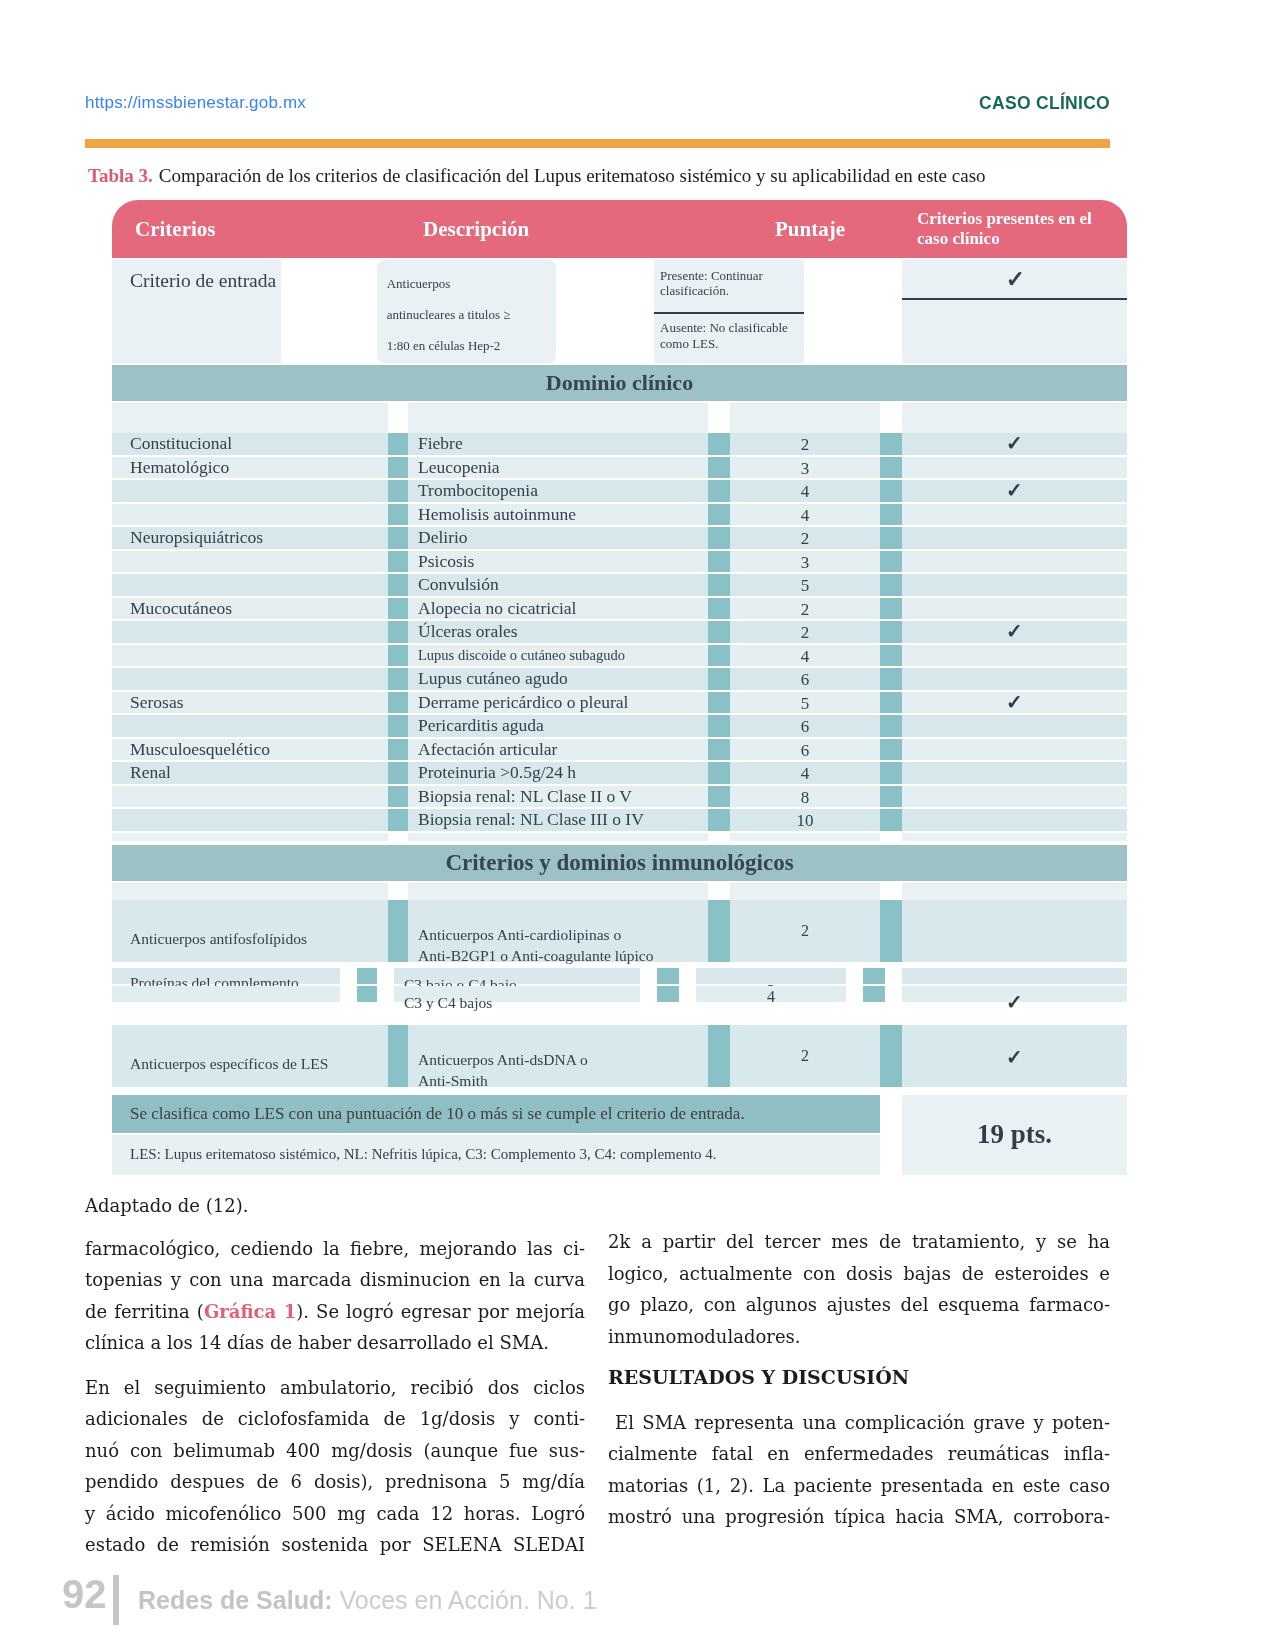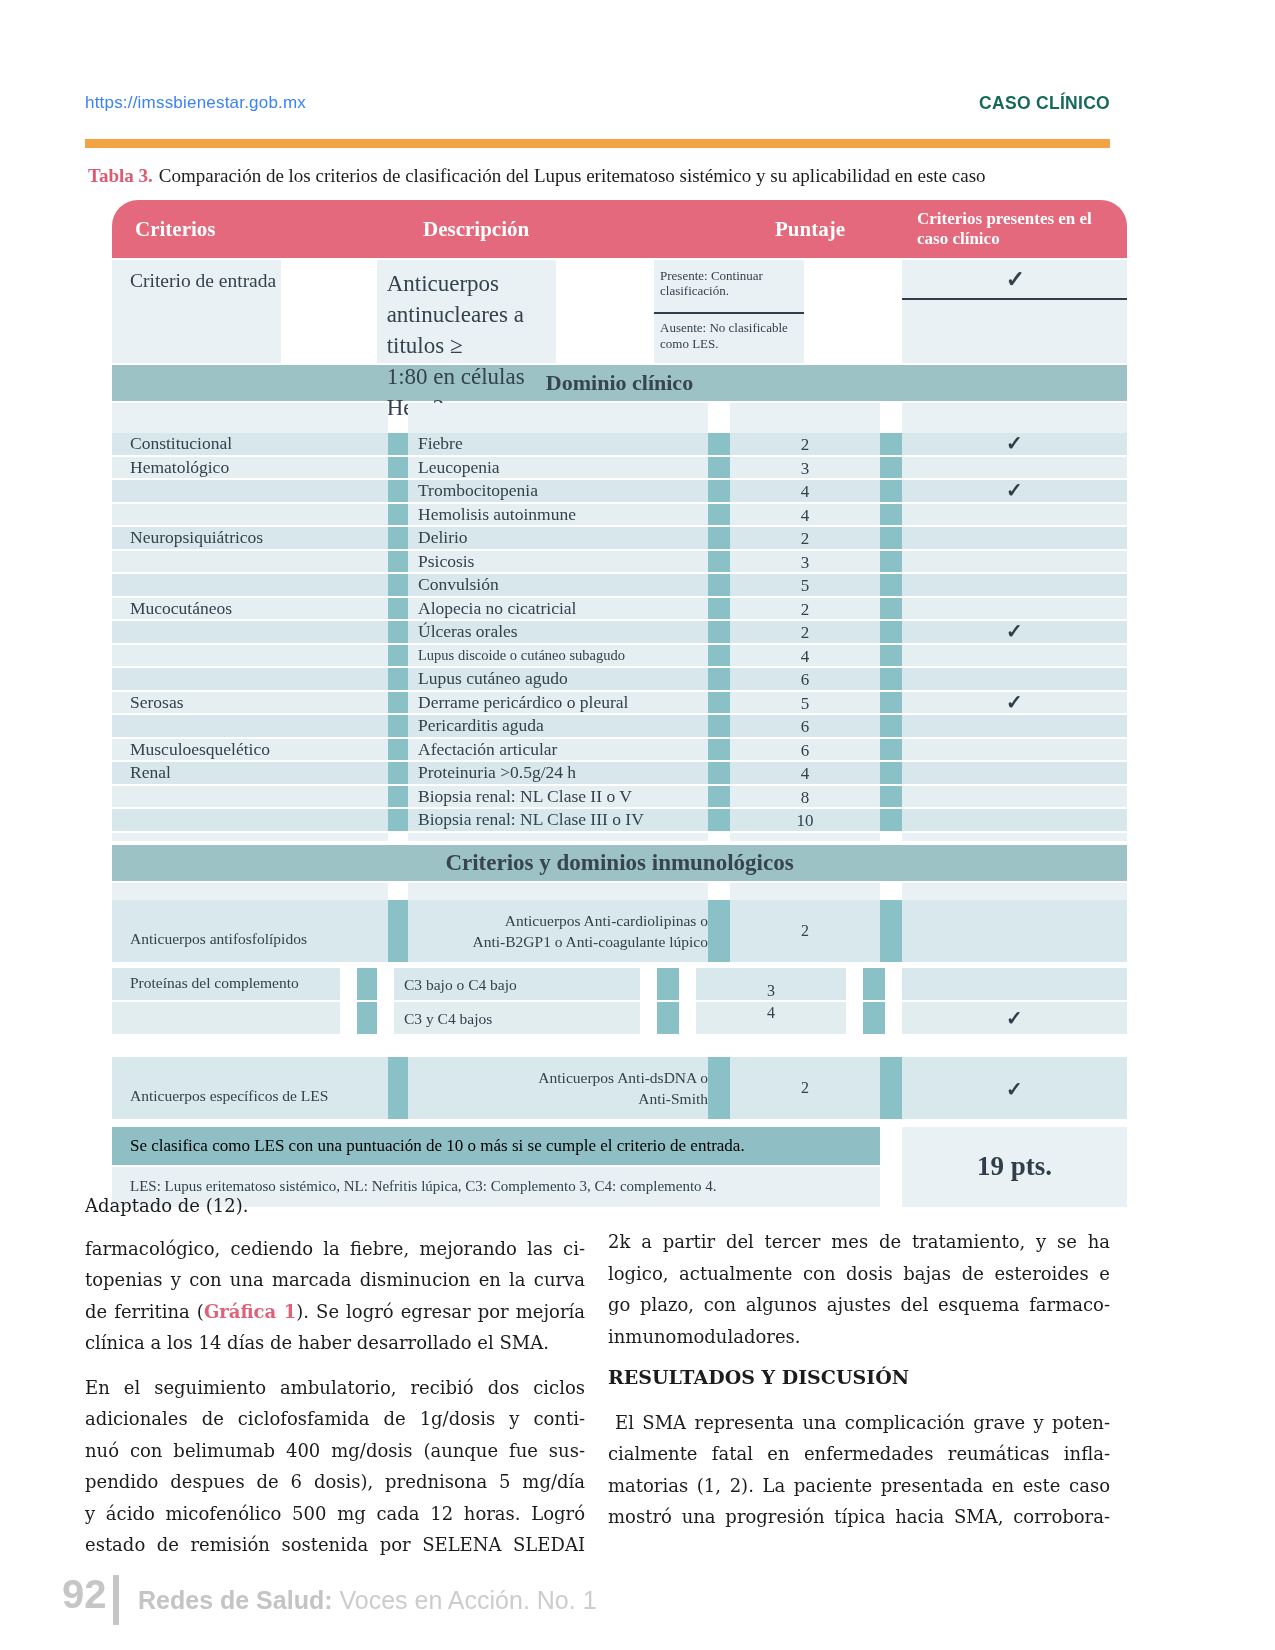--- a/index.html
+++ b/index.html
@@ -22,21 +22,21 @@
   .g2{width:22px;flex:none;}
   .c2{width:300px;box-sizing:border-box;padding-left:10px;}
   .c3{width:150px;flex:none;text-align:center;}
   .c4{width:225px;flex:none;text-align:center;}
   .thead{height:58px;background:#e5697d;border-radius:26px 26px 0 0;color:#fff;align-items:center;justify-content:center;}
   .thead .hc{font-weight:bold;font-size:21px;}
   .thead .c4h{font-weight:bold;font-size:17px;line-height:20px;width:205px;padding-left:10px;text-align:left;}
   .entry .cell{background:#eaf1f4;}
   .entry{height:103px;margin-top:2px;gap:38px;}
   .entry .c1{font-size:19.5px;padding-top:10px;}
-  .entry .c2{font-size:23px;padding-top:8px;line-height:31px;}
+  .entry .c2{font-size:13px;padding-top:8px;line-height:31px;border-radius:7px;}
   .halfbox{height:54px;box-sizing:border-box;border-bottom:2px solid #2f3e4a;
            font-size:13px;line-height:15px;text-align:left;padding:8px 4px 0 6px;}
   .halfbot{height:47px;font-size:13px;text-align:left;padding:6px 4px 0 6px;}
   .entry .chk{font-size:23px;font-weight:bold;padding-top:12px;height:40px;}
   .band{height:36px;margin-top:2px;background:#9dc2c5;display:flex;align-items:center;justify-content:center;
         font-weight:bold;color:#36454e;}
   .band.b1{font-size:22px;}
   .band.b2{font-size:23px;margin-top:4px;}
   .blank .cell{background:#eaf1f4;}
   .crow{display:flex;margin-bottom:2px;height:21.5px;}
@@ -49,37 +49,37 @@
   .m{background:#8ac1c7;}
   .small-desc .c2{font-size:14.5px;line-height:21.5px;}
   .irow .cell{background:#d9e8ec;}
   .irow{margin-bottom:2px;}
   .irow .c1{font-size:15.5px;}
   .irow .c2{font-size:15.5px;line-height:21px;}
   .irow .c3{font-size:16px;}
   .irow.lite .cell{background:#e2edf0;}
   .rA,.rD{height:62px;}
   .rA .c1,.rD .c1{padding-top:30px;}
-  .rA .c2,.rD .c2{padding-top:10px;text-align:right;}
+  .rA .c2,.rD .c2{padding-top:24px;}
   .rA .c3,.rD .c3{padding-top:22px;}
   .rA .c4,.rD .c4{padding-top:20px;}
-  .rB,.rC{height:32px;gap:17px;}
+  .rB,.rC{height:16px;gap:17px;}
   .rB .c1,.rC .c1{padding-top:6px;}
   .rB .c2,.rC .c2{padding-top:6px;}
   .rB .c3{padding-top:14px;}
   .rC .c3{padding-top:2px;}
   .rC .c4{padding-top:4px;}
   .rA{margin-bottom:6px;}
   .rB{margin-bottom:2px;}
   .rC{margin-bottom:23px;}
   .rD{margin-bottom:8px;}
   .tfoot{display:flex;}
   .tfl{width:768px;flex:none;}
   .fband{height:38px;background:#8fbfc4;display:flex;align-items:center;padding-left:18px;
-         box-sizing:border-box;font-size:17px;color:#000000;margin-bottom:2px;}
+         box-sizing:border-box;font-size:17px;color:#404040;margin-bottom:2px;}
   .fabbr{height:40px;background:#e8f0f3;display:flex;align-items:center;padding-left:18px;
          box-sizing:border-box;font-size:15px;color:#33424c;}
   .ptscell{width:225px;flex:none;margin-left:22px;background:#eaf1f4;display:flex;
            align-items:center;justify-content:center;font-size:27px;font-weight:bold;color:#2f3e4a;}
   
   .bodytext{font-family:"DejaVu Serif",serif;font-size:18px;line-height:31.5px;color:#1c1c1c;}
   .leftcol{position:absolute;left:85px;top:1190px;width:500px;}
   .rightcol{position:absolute;left:608px;top:1226px;width:502px;}
   .jline{text-align:justify;text-align-last:justify;white-space:nowrap;}
   .lline{text-align:left;}

